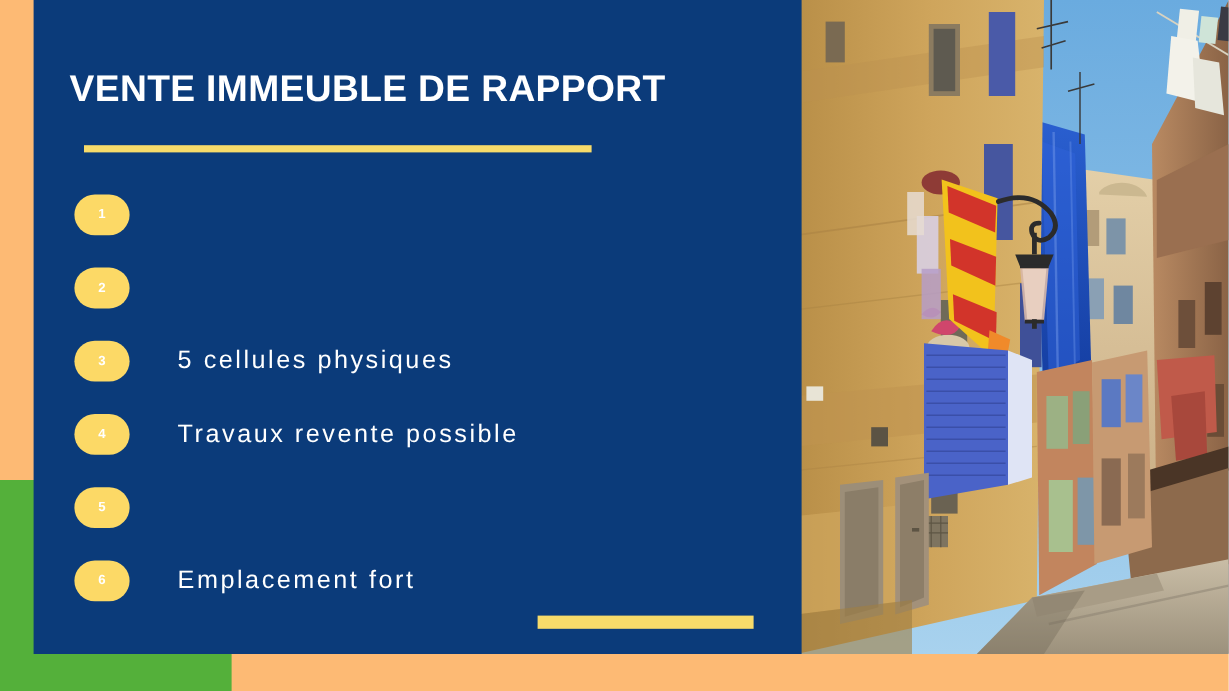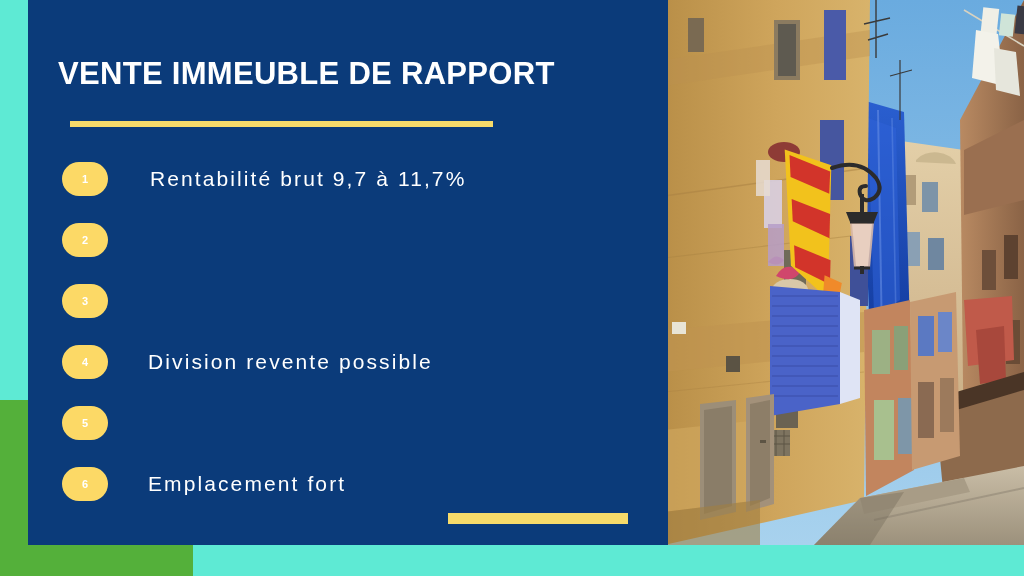--- a/index.html
+++ b/index.html
@@ -10,21 +10,21 @@
   body {
     width: 1024px;
     height: 576px;
     overflow: hidden;
     font-family: "Liberation Sans", sans-serif;
   }
   .slide {
     position: relative;
     width: 1024px;
     height: 576px;
-    background: #5eead4;
+    background: #fdba74;
     overflow: hidden;
   }
 
   
   .green-vertical {
     position: absolute;
     left: 0;
     top: 400px;
     width: 32px;
     height: 176px;
@@ -316,40 +316,40 @@
 
     <div class="title">VENTE IMMEUBLE DE RAPPORT</div>
     <div class="title-rule"></div>
 
     <div class="list">
 
       <div class="row indent">
         <div class="badge">
           <span class="badge-num">1</span>
         </div>
-        <div class="row-text">Rentabilité brut 9,7 à 11,7%</div>
       </div>
 
       <div class="row">
         <div class="badge">
           <span class="badge-num">2</span>
         </div>
       </div>
 
       <div class="row">
         <div class="badge">
           <span class="badge-num">3</span>
         </div>
+        <div class="row-text">5 cellules physiques</div>
       </div>
 
       <div class="row">
         <div class="badge">
           <span class="badge-num">4</span>
         </div>
-        <div class="row-text">Division revente possible</div>
+        <div class="row-text">Travaux revente possible</div>
       </div>
 
       <div class="row">
         <div class="badge">
           <span class="badge-num">5</span>
         </div>
       </div>
 
       <div class="row">
         <div class="badge">

